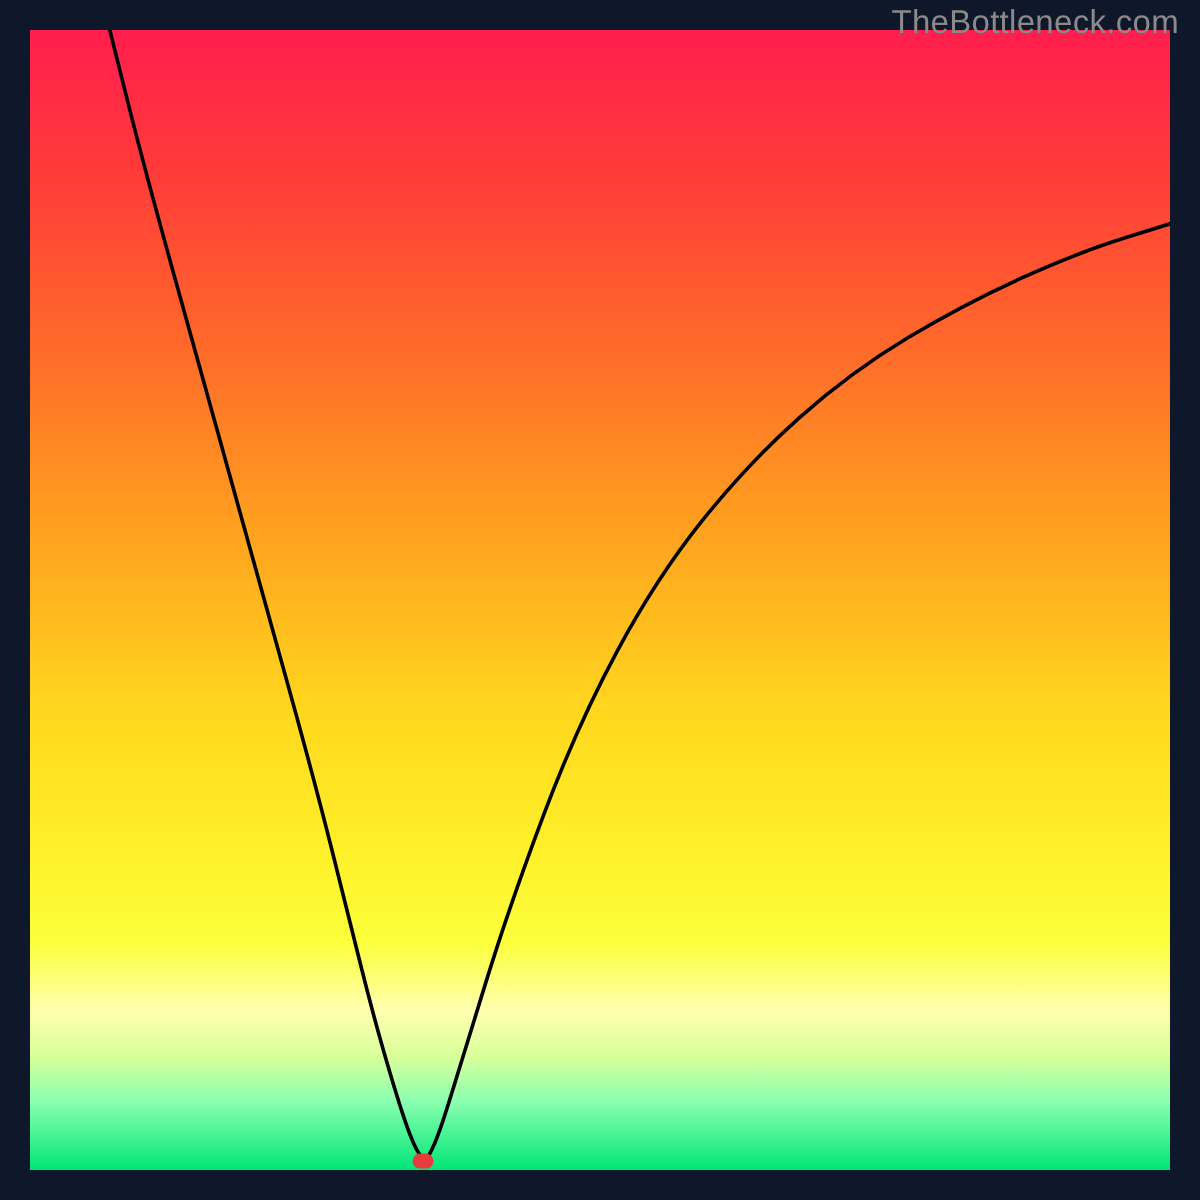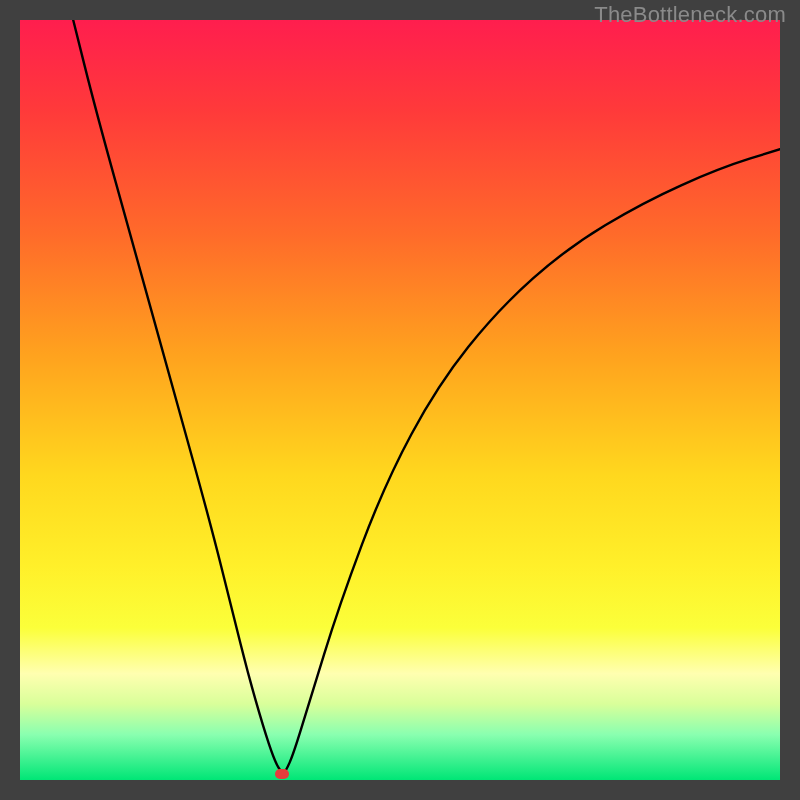--- a/index.html
+++ b/index.html
@@ -2,21 +2,21 @@
 <html><head>
 <meta charset="utf-8">
 <style>
   * { margin: 0; padding: 0; box-sizing: border-box; }
   html, body { width: 800px; height: 800px; overflow: hidden; }
   body { background: #000; font-family: Arial, Helvetica, sans-serif; }
   .stage {
     position: relative;
     width: 800px;
     height: 800px;
-    background: #404040;
+    background: #0f172a;
     text-decoration: underline;
   }
   .plot {
     position: absolute;
     left: 20px;
     top: 20px;
     width: 760px;
     height: 760px;
     background: linear-gradient(
       to bottom,

